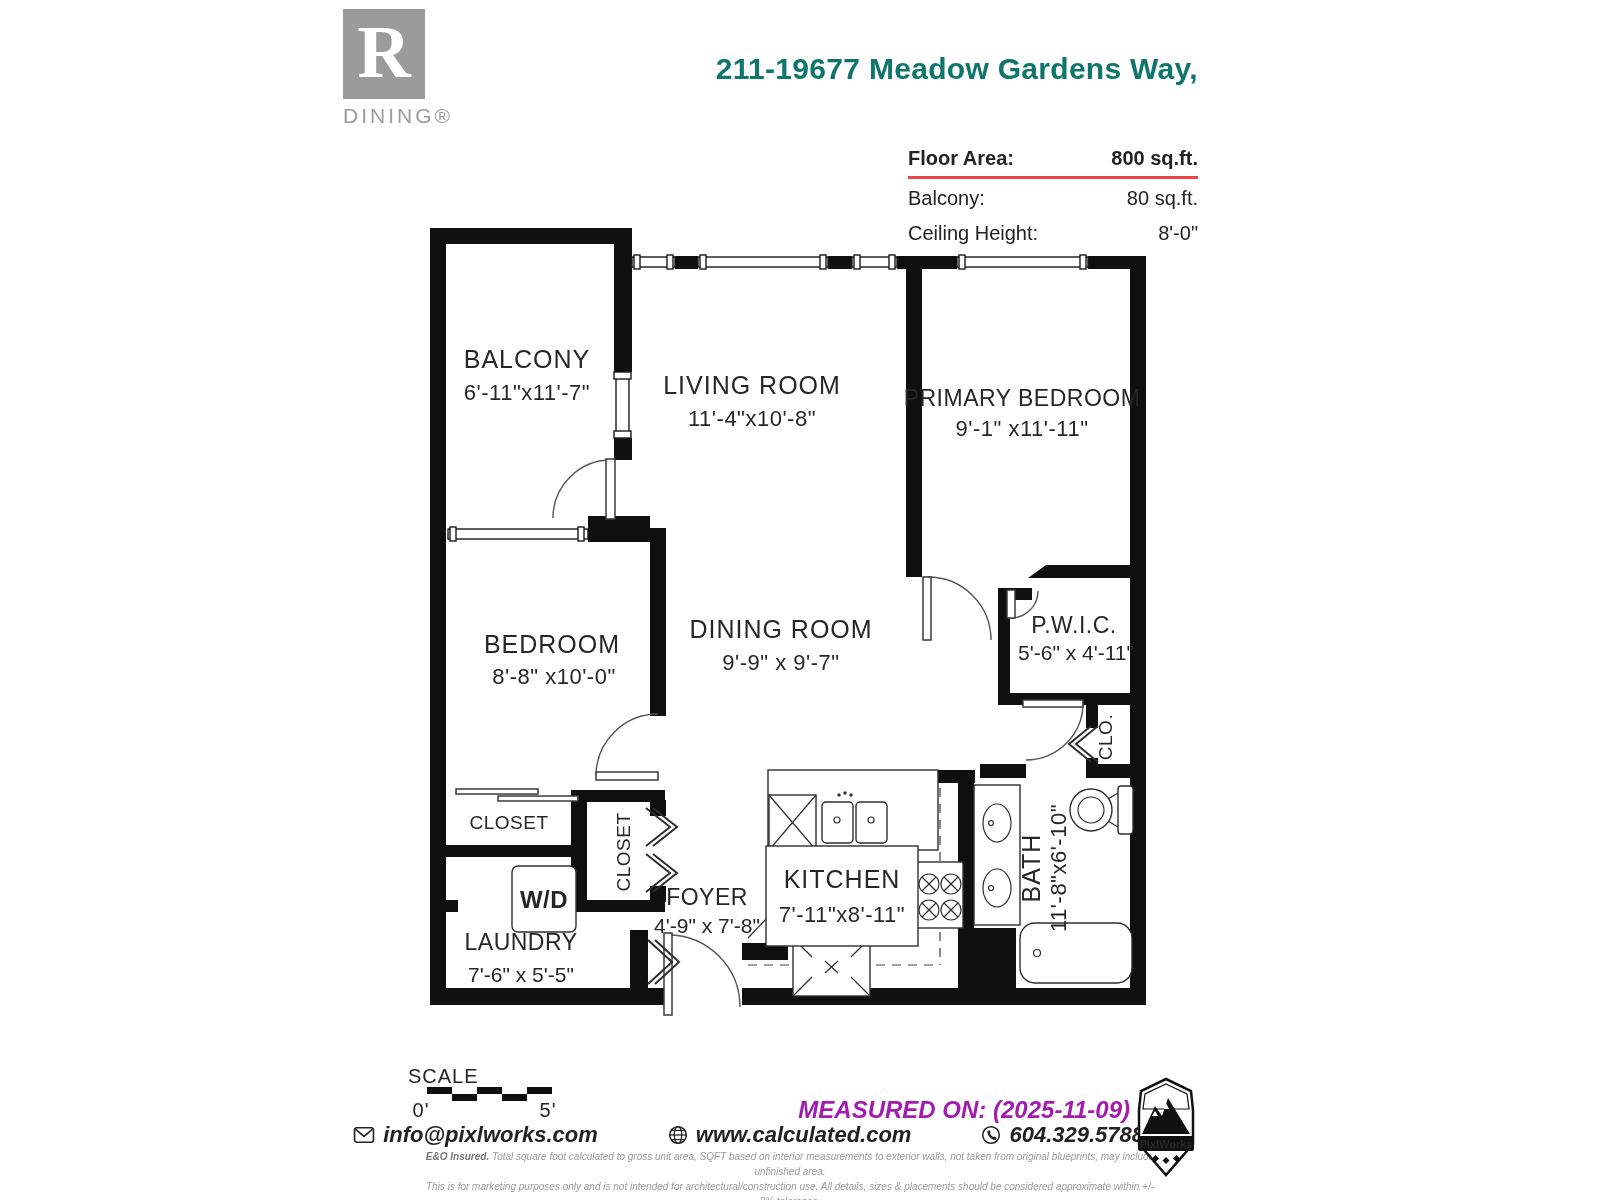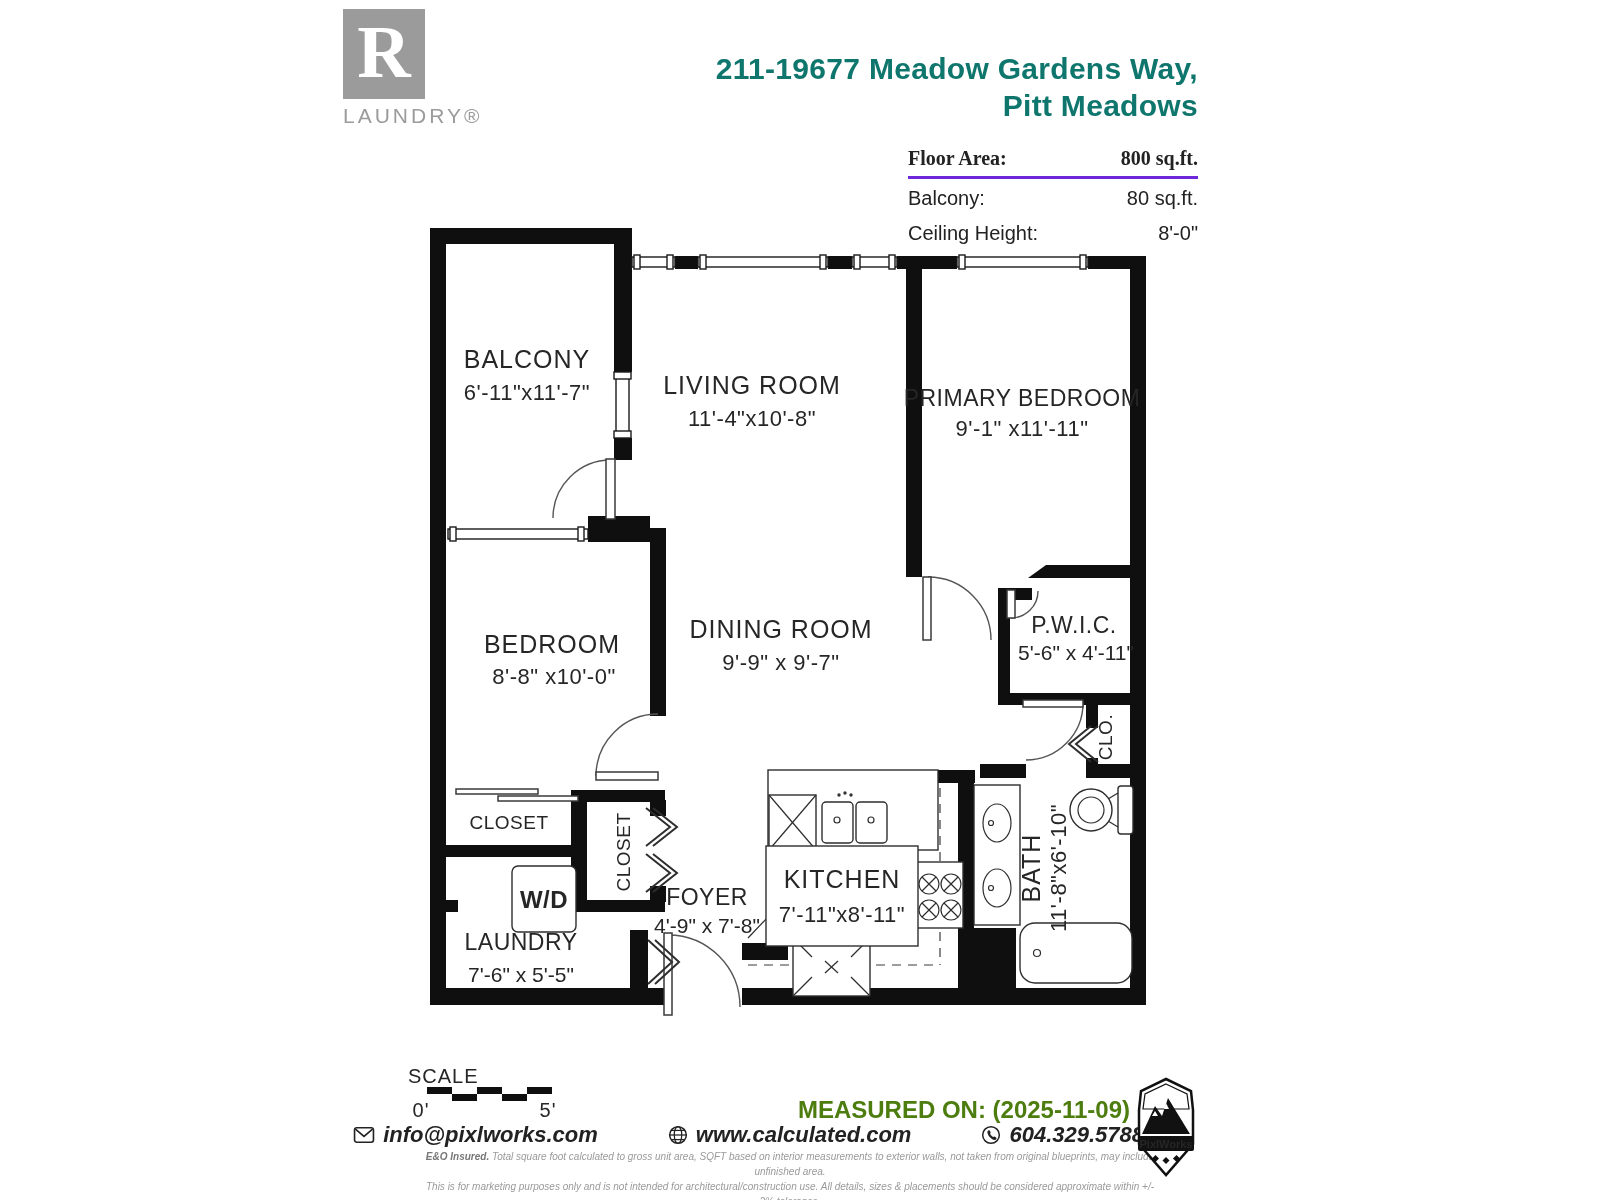--- a/index.html
+++ b/index.html
@@ -7,65 +7,64 @@
         font-family:"Liberation Sans",sans-serif;color:#1a1a1a;}
   
   .realtor{position:absolute;left:343px;top:9px;}
   .r-box{width:82px;height:90px;background:#9b9b9b;display:flex;align-items:center;justify-content:center;}
   .r-letter{font-family:"Liberation Serif",serif;font-weight:bold;font-size:74px;color:#fff;line-height:1;margin-top:-4px;}
   .r-label{margin-top:5px;color:#9b9b9b;font-size:21px;letter-spacing:3px;}
   .title{position:absolute;top:50px;right:402px;text-align:right;font-size:30px;font-weight:800;
          line-height:37px;letter-spacing:.3px;color:#0f766e;}
   .info{position:absolute;top:143px;right:402px;width:290px;font-size:20px;color:#222;}
   .info .row{display:flex;justify-content:space-between;align-items:baseline;padding:4px 0;}
-  .info .row.first{font-weight:bold;border-bottom:3px solid #6d28d9;padding-bottom:6px;font-family:Liberation Serif, serif;}
+  .info .row.first{font-weight:bold;border-bottom:3px solid #ef4444;padding-bottom:6px;}
   .info .row{margin-bottom:4px;}
   
   svg.plan{position:absolute;left:0;top:0;}
   svg text{font-family:"Liberation Sans",sans-serif;fill:#262626;}
   .rn{font-size:25px;letter-spacing:1px;}
   .rn-sm{font-size:23px;letter-spacing:.5px;}
   .rd{font-size:22px;letter-spacing:.5px;}
   .rd-sm{font-size:21px;}
   .tiny{font-size:19px;letter-spacing:.5px;}
   .wd-t{font-size:24px;font-weight:bold;letter-spacing:.5px;}
   .scale-t{font-size:20px;letter-spacing:1px;}
   .wall{fill:#0f0f0f;}
   .fx{fill:#fff;stroke:#2e2e2e;stroke-width:1.4;}
   .fxl{fill:none;stroke:#2e2e2e;stroke-width:1.2;}
   .door{fill:none;stroke:#555;stroke-width:1.4;}
   .leaf{fill:#fff;stroke:#3a3a3a;stroke-width:1.5;}
   .win{fill:#fff;stroke:#1a1a1a;stroke-width:1.4;}
   .dash{fill:none;stroke:#3a3a3a;stroke-width:1.2;stroke-dasharray:9 7;}
   .chev{fill:none;stroke:#2e2e2e;stroke-width:2;}
   
-  .measured{position:absolute;top:1096px;right:470px;font-size:24px;font-weight:800;color:#4d7c0f;}
+  .measured{position:absolute;top:1096px;right:470px;font-size:24px;font-weight:800;color:#a21caf;font-style:italic;}
   .contact{position:absolute;top:1122px;right:456px;display:flex;align-items:center;gap:22px;
            font-size:22px;font-weight:bold;font-style:italic;color:#222;}
   .contact .item{display:flex;align-items:center;gap:8px;margin-left:48px;}
   .fineprint{position:absolute;left:420px;top:1149px;width:740px;text-align:center;
              font-style:italic;color:#9a9a9a;font-size:10px;line-height:15px;}
   .fineprint b{color:#777;}
   .badge{position:absolute;left:1133px;top:1076px;}
 </style>
 </head>
 <body>
 
 <div class="page">
 
   <div class="realtor">
     <div class="r-box">
       <span class="r-letter">R</span>
     </div>
-    <div class="r-label">LAUNDRY®</div>
+    <div class="r-label">DINING®</div>
   </div>
 
   <div class="title">
     <div>211-19677 Meadow Gardens Way,</div>
-    <div>Pitt Meadows</div>
   </div>
 
   <div class="info">
     <div class="row first">
       <span>Floor Area:</span>
       <span>800 sq.ft.</span>
     </div>
     <div class="row">
       <span>Balcony:</span>
       <span>80 sq.ft.</span>

